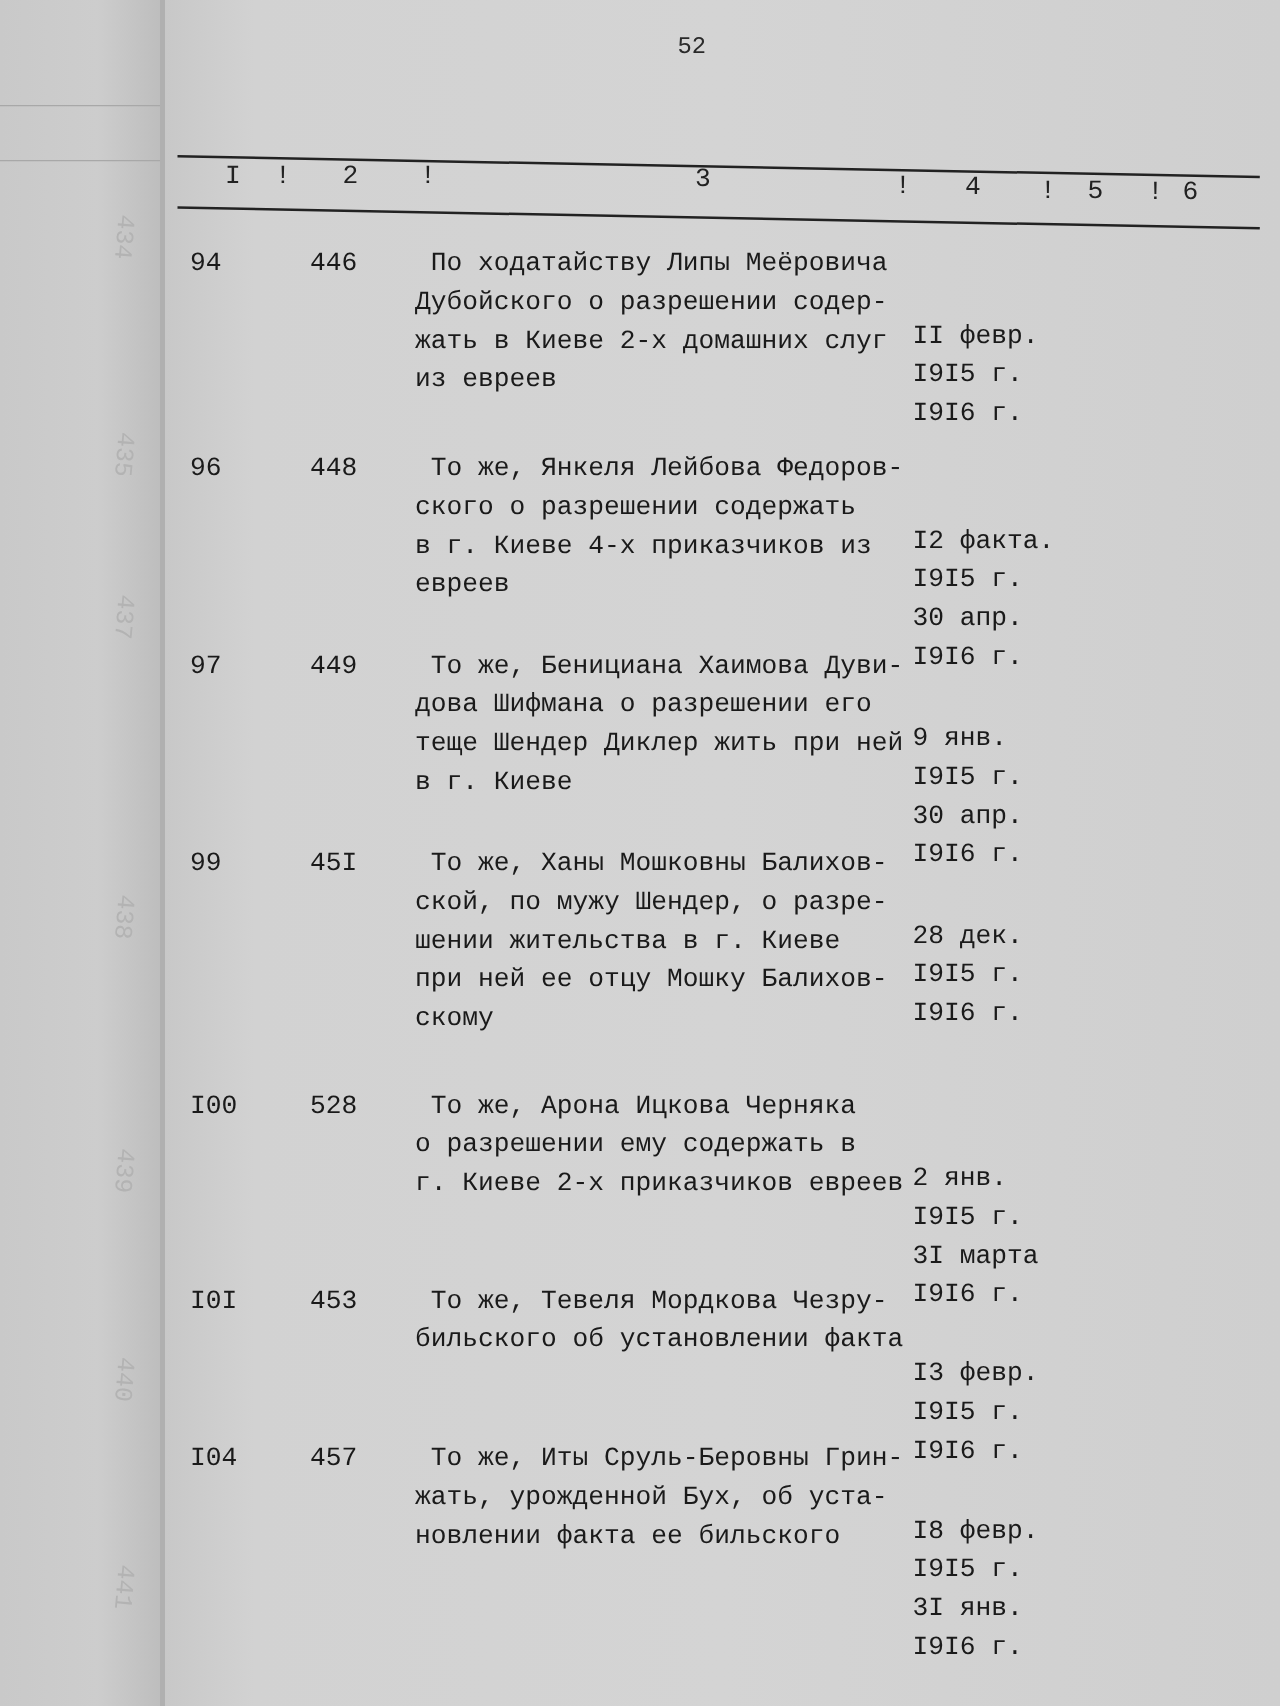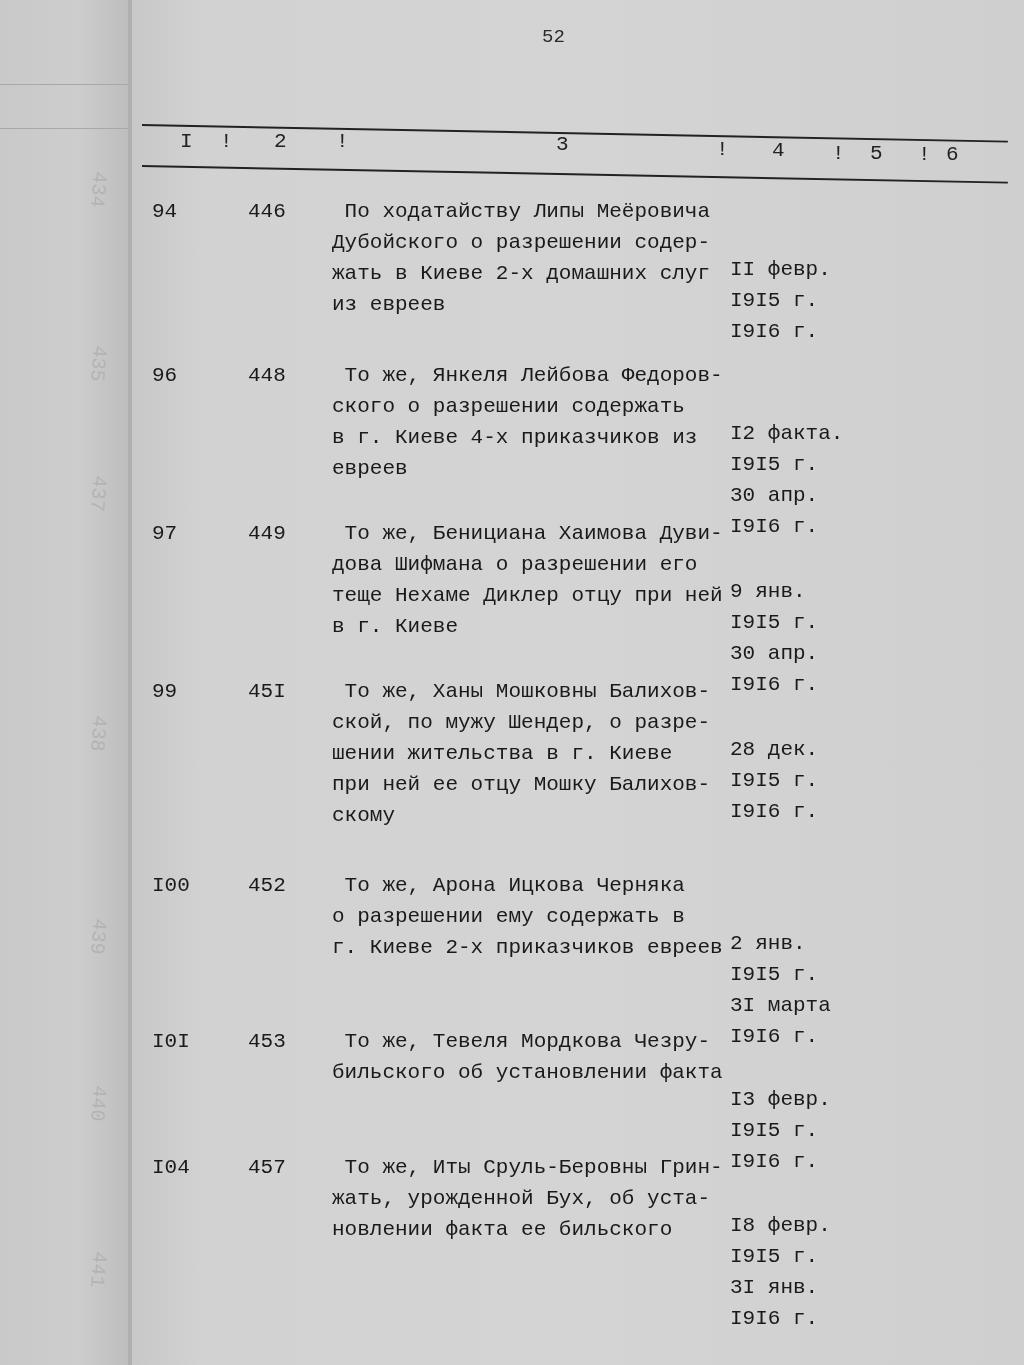--- a/index.html
+++ b/index.html
@@ -162,21 +162,21 @@
       <div>I9I6 г.</div>
     </div>
   </div>
 
   <div class="record" style="top:518px;">
     <span class="num1">97</span>
     <span class="num2">449</span>
     <div class="desc">
       <div> То же, Бенициана Хаимова Дуви-</div>
       <div>дова Шифмана о разрешении его</div>
-      <div>теще Нехаме Диклер отцу при ней</div>
+      <div>теще Шендер Диклер жить при ней</div>
       <div>в г. Киеве</div>
     </div>
     <div class="dates">
       <div>9 янв.</div>
       <div>I9I5 г.</div>
       <div>30 апр.</div>
       <div>I9I6 г.</div>
     </div>
   </div>
 
@@ -192,21 +192,21 @@
     </div>
     <div class="dates">
       <div>28 дек.</div>
       <div>I9I5 г.</div>
       <div>I9I6 г.</div>
     </div>
   </div>
 
   <div class="record" style="top:870px;">
     <span class="num1">I00</span>
-    <span class="num2">452</span>
+    <span class="num2">528</span>
     <div class="desc">
       <div> То же, Арона Ицкова Черняка</div>
       <div>о разрешении ему содержать в</div>
       <div>г. Киеве 2-х приказчиков евреев</div>
     </div>
     <div class="dates">
       <div>2 янв.</div>
       <div>I9I5 г.</div>
       <div>3I марта</div>
       <div>I9I6 г.</div>

